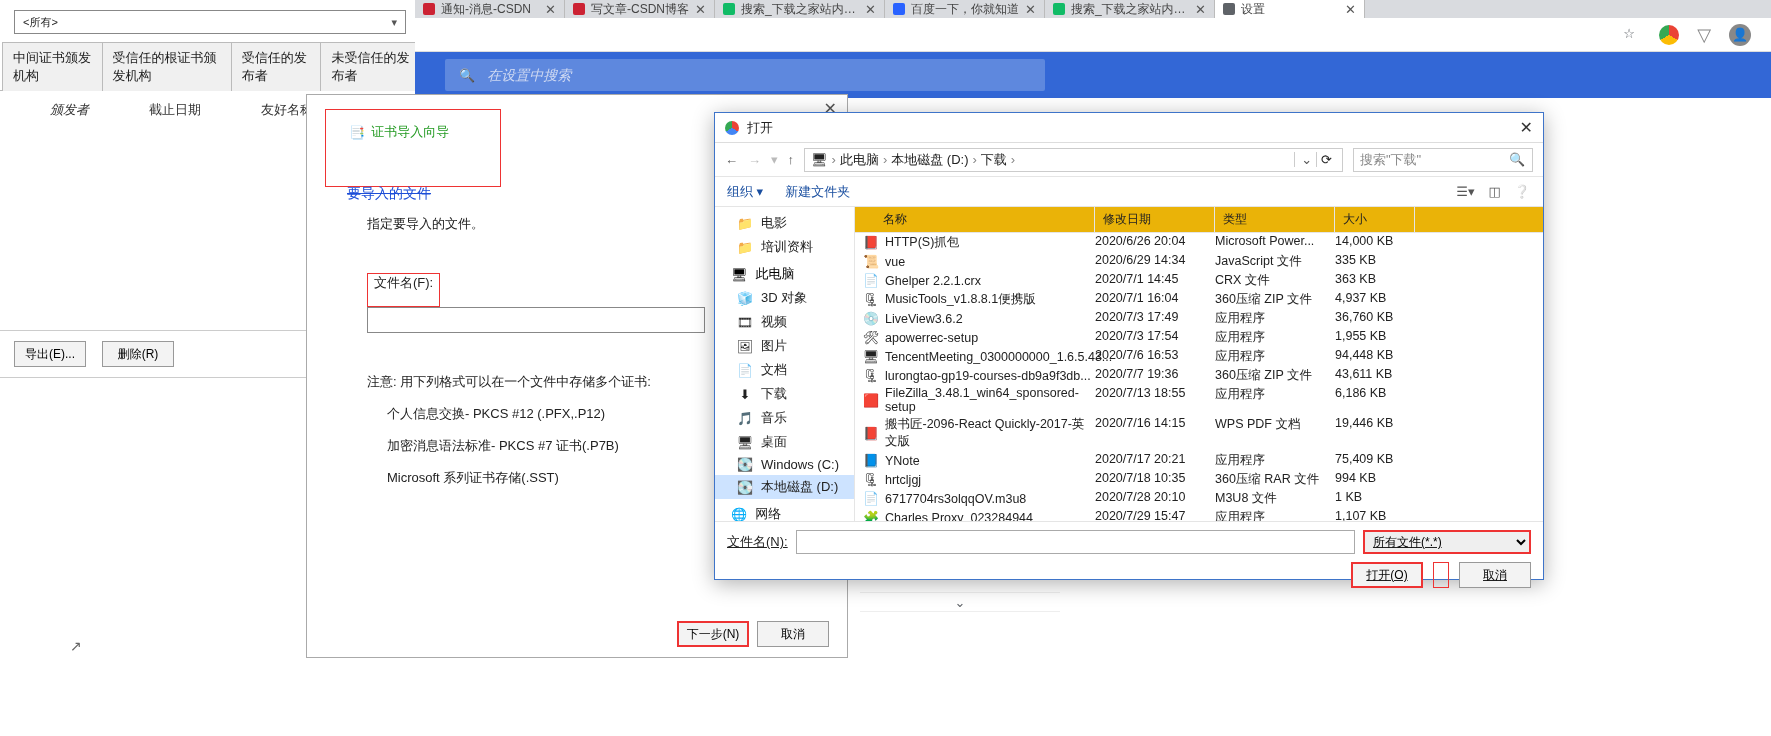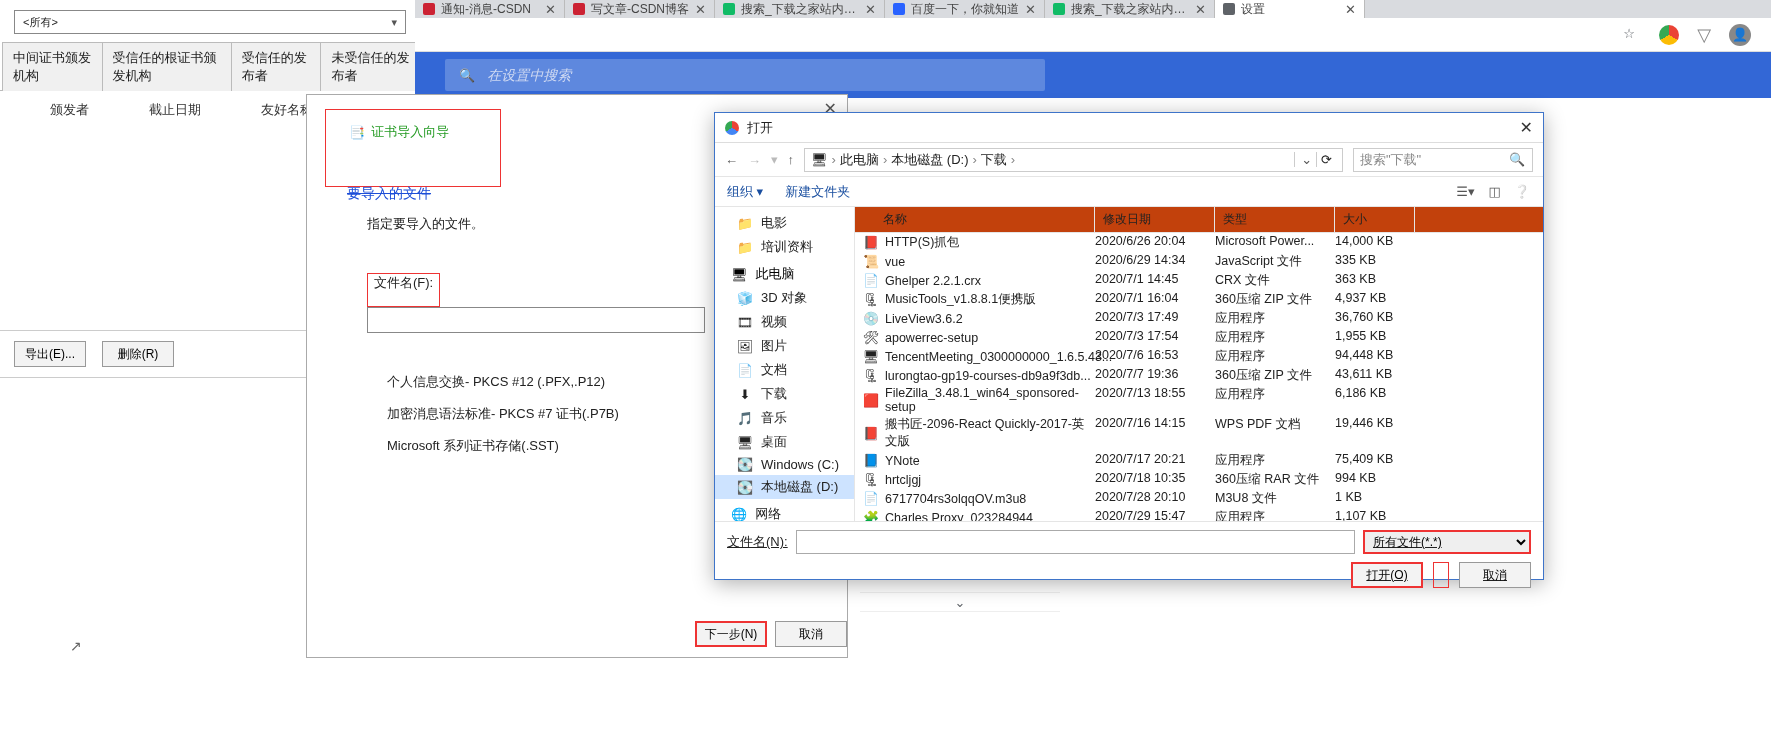--- a/index.html
+++ b/index.html
@@ -21,41 +21,41 @@
   .searchbox input { background: transparent; border: none; outline: none; color: #cfd9f2; font-size: 14px; flex: 1; font-style: italic; }
   .searchbox input::placeholder { color: #cfd9f2; }
 
   
   .certmgr { position: absolute; left: 0; top: 0; width: 420px; height: 660px; background: #fff; }
   .certmgr .drop { margin: 10px 14px 8px; border: 1px solid #888; height: 24px; display: flex; align-items: center; padding: 0 8px; font-size: 11px; }
   .certmgr .drop .arrow { margin-left: auto; color: #555; }
   .cert-tabs { display: flex; border-bottom: 1px solid #bbb; padding-left: 2px; font-size: 13px; }
   .cert-tabs .ct { padding: 6px 10px; border: 1px solid #bbb; border-bottom: none; background: #f0f0f0; margin-right: -1px; margin-bottom:-1px; }
   .cert-cols { display: flex; padding: 10px 20px; gap: 60px; font-size: 13px; color: #333; }
-  .cert-cols span:nth-child(1){ margin-left: 30px; }
+  .cert-cols span:nth-child(1){ margin-left: 30px; font-style: italic; }
   .cert-btns { position: absolute; left: 0; top: 330px; width: 420px; padding: 10px 14px; border-top: 1px solid #ccc; border-bottom: 1px solid #ccc; display: flex; gap: 16px; }
   .btn { min-width: 72px; height: 26px; border: 1px solid #999; background: #f3f3f3; font-size: 12px; }
   .cert-footer { position:absolute; bottom: 6px; left: 70px; font-size: 14px; color: #666; }
 
   
   .wizard { position: absolute; left: 306px; top: 94px; width: 542px; height: 564px; background: #fff; border: 1px solid #aaa; }
   .wizard .close { position: absolute; top: 4px; right: 10px; font-size: 16px; color: #555; }
   .redbox1 { position: absolute; top: 14px; left: 18px; width: 176px; height: 78px; border: 1px solid #e33; }
   .wizard-title { position: absolute; top: 28px; left: 42px; font-size: 13px; color: #259b24; display:flex; gap:6px; align-items:center;}
   .wizard-title .glyph { color:#2a9f2a; }
   .wiz-body { position: absolute; top: 90px; left: 40px; right: 40px; }
   .wiz-h { font-size: 14px; color: #1d4ed8; margin-bottom: 12px; text-decoration: line-through; }
   .wiz-p { font-size: 13px; margin-bottom: 40px; margin-left: 20px;}
   .fld-row { display: flex; align-items: center; gap: 0; margin-left: 20px;}
   .fld-label-wrap { border:1px solid #e33; padding: 0 6px 14px 6px; }
   .fld-label { font-size: 13px; }
   .fld-input { width: 338px; height: 26px; border: 1px solid #888; }
   .note { margin-top: 40px; margin-left: 20px; font-size: 13px; }
   .note p { margin-top: 14px; margin-left: 20px; }
-  .wiz-footer { position: absolute; bottom: 10px; right: 0; display: flex; gap: 8px; }
+  .wiz-footer { position: absolute; bottom: 10px; right: 18px; display: flex; gap: 8px; }
   .wiz-footer .btn.primary { border: 2px solid #e33; }
 
   
   .opendlg { position: absolute; left: 714px; top: 112px; width: 830px; height: 468px; background: #fff; border: 1px solid #3e74c9; box-shadow: 0 4px 20px rgba(0,0,0,0.3); }
   .odl-title { height: 30px; display: flex; align-items: center; padding: 0 10px; border-bottom: 1px solid #ddd; font-size: 13px; }
   .odl-title .chrome-ico { width:14px; height:14px; border-radius:50%; background: conic-gradient(#ea4335 0 120deg,#4285f4 120deg 240deg,#34a853 240deg 360deg); margin-right:8px;}
   .odl-title .tclose { margin-left: auto; font-size: 16px; color: #333; }
   .odl-nav { height: 34px; display: flex; align-items: center; padding: 0 10px; gap: 10px; border-bottom: 1px solid #e5e5e5; font-size: 13px; }
   .odl-nav .navbtns { display:flex; gap:10px; color:#555;}
   .crumb { flex: 1; border: 1px solid #ccc; height: 24px; display: flex; align-items: center; padding: 0 6px; gap: 4px; }
@@ -65,21 +65,21 @@
   .odl-tools { height: 30px; display: flex; align-items: center; padding: 0 12px; gap: 22px; border-bottom: 1px solid #e5e5e5; font-size: 13px; color: #1a4fa0; }
   .odl-tools .right { margin-left:auto; display:flex; gap:14px; color:#555; align-items:center;}
   .odl-body { display: flex; height: 314px; }
   .sidebar { width: 140px; border-right: 1px solid #e5e5e5; overflow: hidden; padding-top: 4px; font-size: 13px; }
   .sb-item { display: flex; align-items: center; gap: 8px; padding: 3px 8px 3px 22px; }
   .sb-item.sel { background: #cde3ff; }
   .sb-item .ico { width: 16px; height: 14px; display:inline-flex; align-items:center; justify-content:center;}
   .sb-group { font-size: 13px; padding: 6px 8px 3px 16px; display:flex; align-items:center; gap:8px;}
   .sb-group.pc { color:#000; }
   .filepane { flex: 1; overflow: auto; position: relative; }
-  .filehdr { display: flex; border-bottom: 1px solid #e5e5e5; background:#c2410c; position:sticky; top:0; }
+  .filehdr { display: flex; border-bottom: 1px solid #e5e5e5; background:#eab308; position:sticky; top:0; }
   .filehdr div { padding: 4px 8px; font-size: 12px; border-right: 1px solid #e5e5e5; }
   .col-name { width: 240px; } .col-date { width: 120px; } .col-type { width: 120px; } .col-size { width: 80px; }
   .frow { display: flex; font-size: 12.5px; padding: 1px 0; }
   .frow .col-name { display:flex; align-items:center; gap:6px; padding-left:8px;}
   .frow .fi { width:16px; height:16px; display:inline-flex; align-items:center; justify-content:center; font-size:13px;}
   .odl-bottom { border-top: 1px solid #e5e5e5; padding: 8px 12px; text-decoration: underline; }
   .fname-row { display:flex; align-items:center; gap:8px; }
   .fname-row label { font-size:13px;}
   .fname-row input { flex:1; height:24px; border:1px solid #aaa; padding:0 4px;}
   .fname-row select { width:168px; height:24px; border:2px solid #e33; font-size:12px; padding:0 4px;}
@@ -173,20 +173,21 @@
   <div class="wiz-body">
     <div class="wiz-h">要导入的文件</div>
     <div class="wiz-p">指定要导入的文件。</div>
     <div class="fld-row">
       <div class="fld-label-wrap">
         <span class="fld-label">文件名(F):</span>
       </div>
     </div>
     <input class="fld-input" style="margin-left: 20px;">
     <div class="note">
+      <div>注意: 用下列格式可以在一个文件中存储多个证书:</div>
       <p>个人信息交换- PKCS #12 (.PFX,.P12)</p>
       <p>加密消息语法标准- PKCS #7 证书(.P7B)</p>
       <p>Microsoft 系列证书存储(.SST)</p>
     </div>
   </div>
   <div class="wiz-footer">
     <button class="btn primary">下一步(N)</button>
     <button class="btn">取消</button>
   </div>
 </div>

